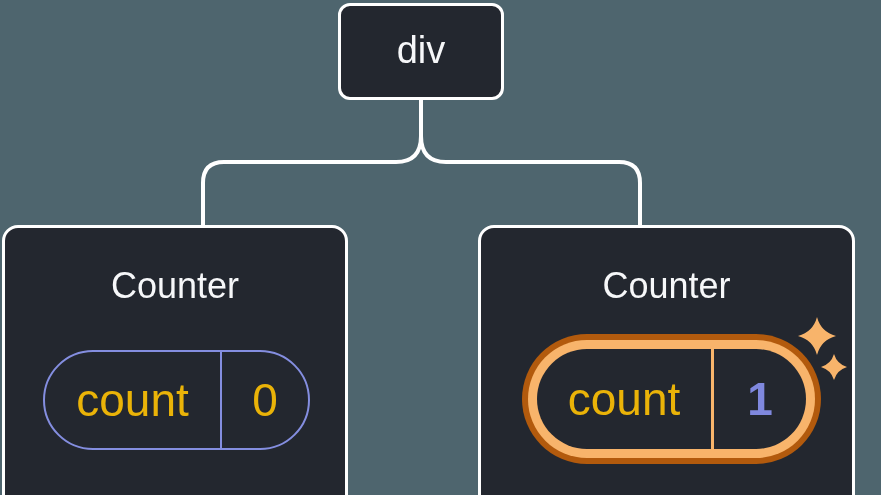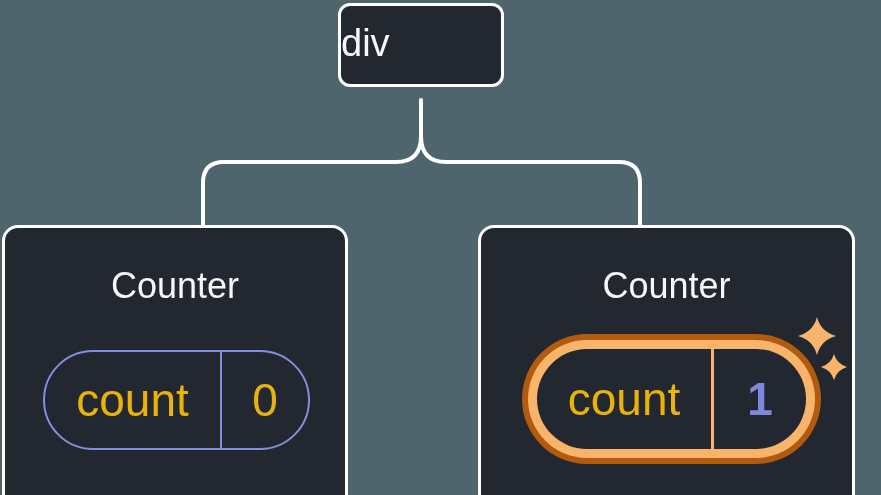--- a/index.html
+++ b/index.html
@@ -25,25 +25,25 @@
     position: absolute;
     background: #23272f;
     border: 3px solid #ffffff;
     box-sizing: border-box;
     z-index: 2;
   }
   .root-node {
     left: 338px;
     top: 3px;
     width: 166px;
-    height: 84px;
+    height: 97px;
     border-radius: 12px;
     display: flex;
     align-items: center;
-    justify-content: flex-start;
+    justify-content: center;
   }
   .root-label {
     color: #f6f7f9;
     font-size: 38px;
     line-height: 1;
     padding-bottom: 4px;
   }
   .counter-node {
     top: 225px;
     height: 308px;

